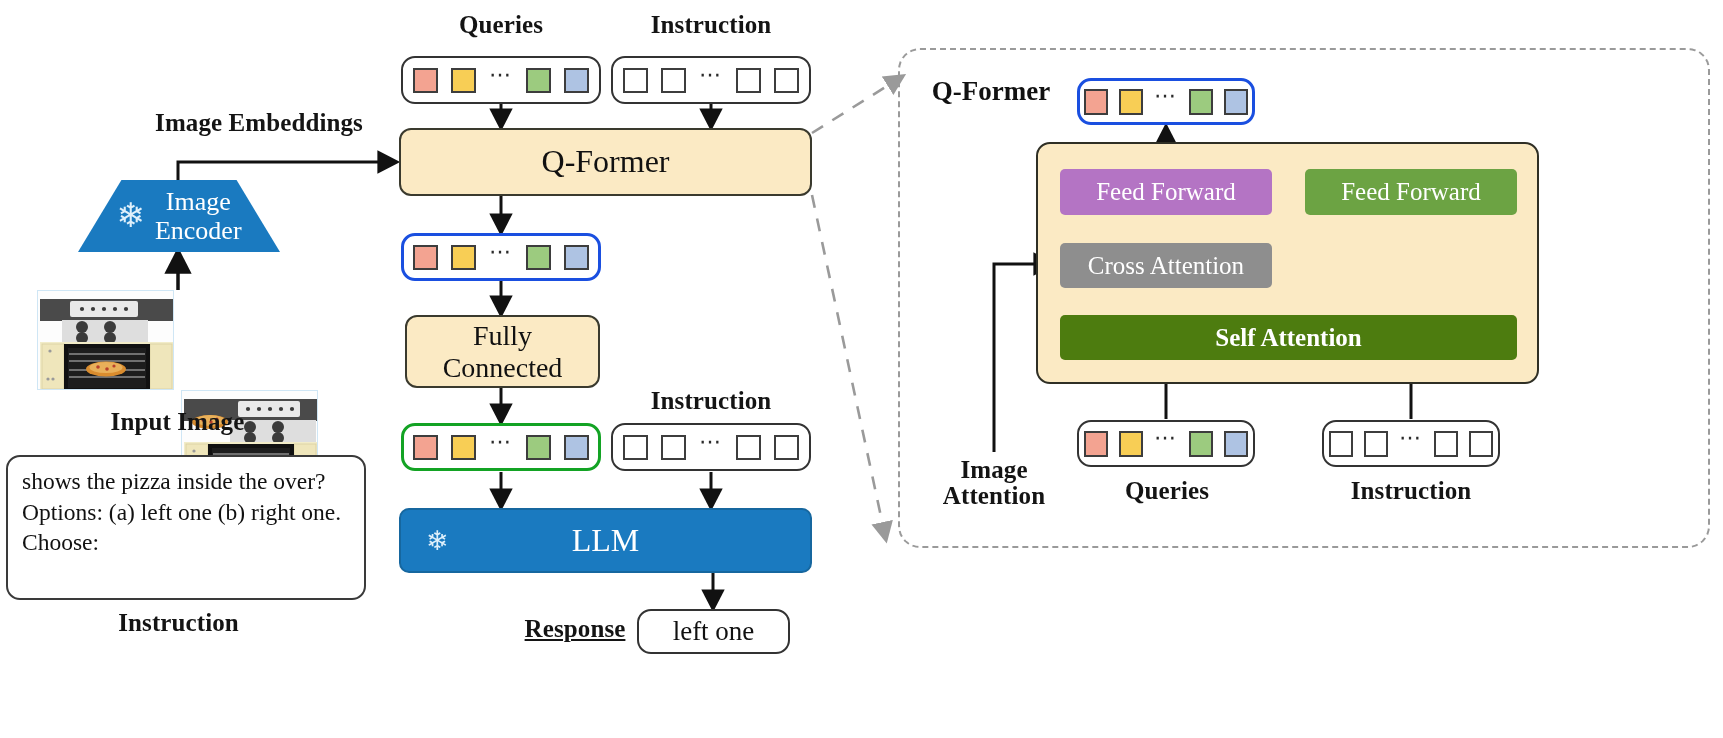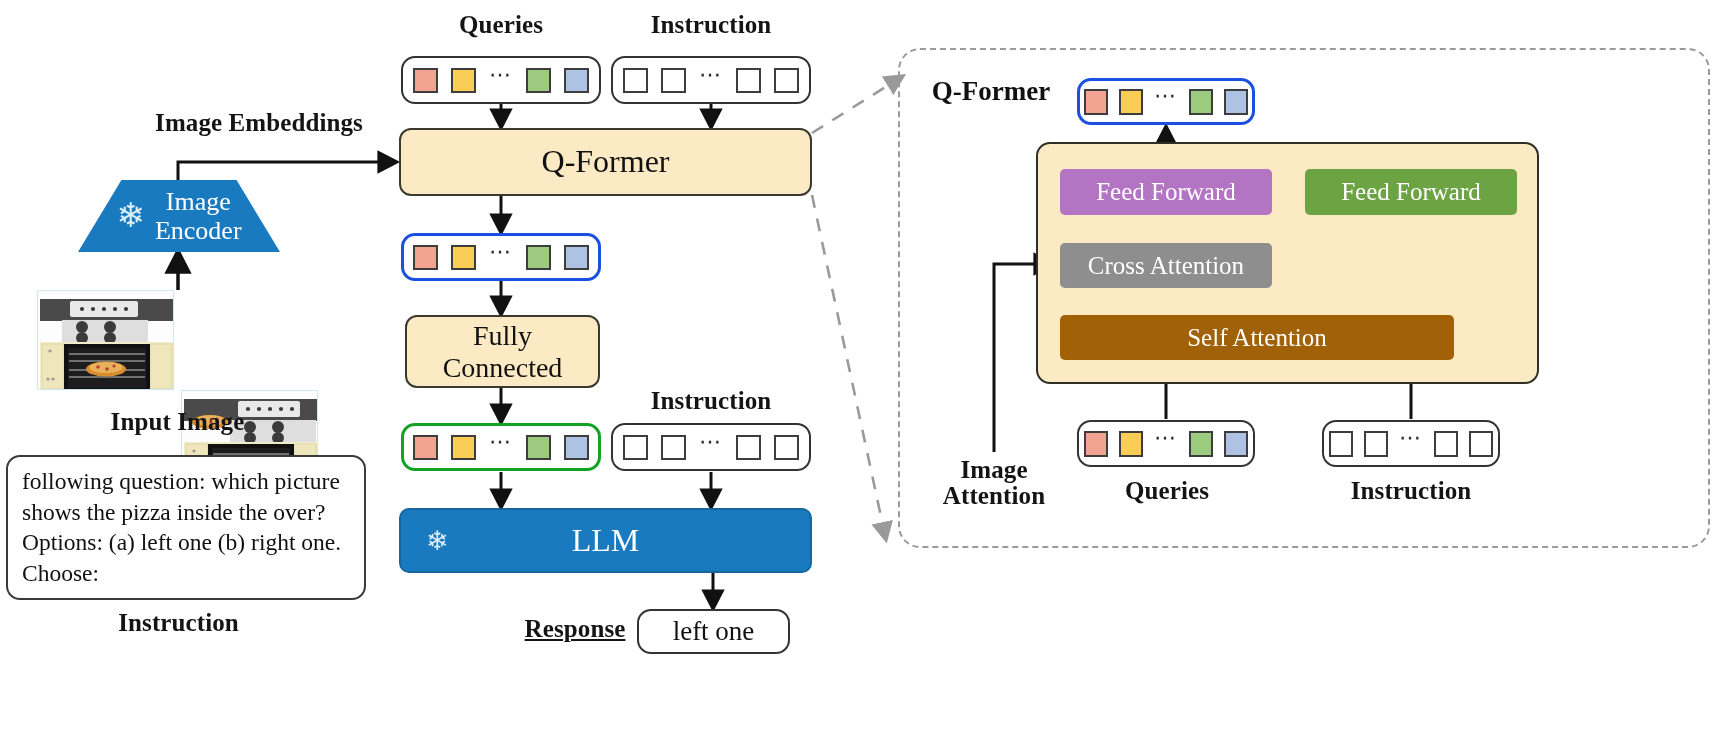--- a/index.html
+++ b/index.html
@@ -183,21 +183,20 @@
       <line x1="31" y1="77" x2="107" y2="77"></line>
         <line x1="31" y1="84" x2="107" y2="84"></line>
       <line x1="31" y1="91" x2="107" y2="91"></line>
     </g>
   </svg>
 </div>
 
 <div class="abs lbl" style="left:55px;top:409px;width:245px;">Input Image</div>
 
 <div class="abs instrbox" style="left:6px;top:455px;width:360px;height:145px;">
-  <div>following question: which picture</div>
   <div>shows the pizza inside the over?</div>
   <div>
     <b>Options</b><span>: (a) left one (b) right one.</span>
   </div>
   <div>
     <b>Choose</b><span>:</span>
   </div>
 </div>
 
 <div class="abs lbl" style="left:56px;top:610px;width:245px;">Instruction</div>
@@ -278,21 +277,21 @@
 </div>
 
 <div class="abs innerpanel" style="left:1036px;top:142px;width:499px;height:238px;"></div>
 
 <div class="abs cell" style="left:1060px;top:169px;width:212px;height:46px;background:#b474c4;">Feed Forward</div>
 
 <div class="abs cell" style="left:1305px;top:169px;width:212px;height:46px;background:#6ca343;">Feed Forward</div>
 
 <div class="abs cell" style="left:1060px;top:243px;width:212px;height:45px;background:#8e8e8e;">Cross Attention</div>
 
-<div class="abs cell" style="left:1060px;top:315px;width:394px;height:45px;background:#a16207;">Self Attention</div>
+<div class="abs cell" style="left:1060px;top:315px;width:457px;height:45px;background:#4d7c0f;font-weight:bold;">Self Attention</div>
 
 <div class="abs strip" style="left:1077px;top:420px;width:178px;height:47px;gap:11px;">
   <span class="tok" style="width:24px;height:26px;background:#f3a391;"></span>
   <span class="tok" style="width:24px;height:26px;background:#f8ce55;"></span>
   <span class="dots">⋯</span>
   <span class="tok" style="width:24px;height:26px;background:#9ccb7f;"></span>
   <span class="tok" style="width:24px;height:26px;background:#aec3e3;"></span>
 </div>
 
 <div class="abs strip" style="left:1322px;top:420px;width:178px;height:47px;gap:11px;">

